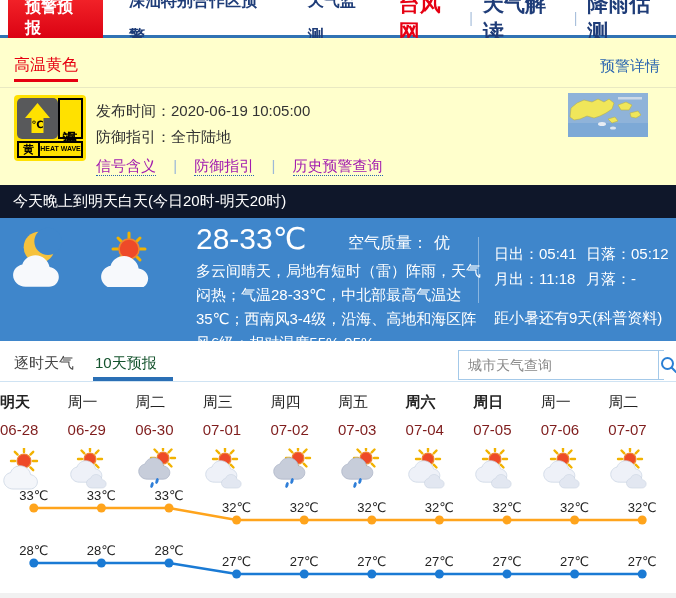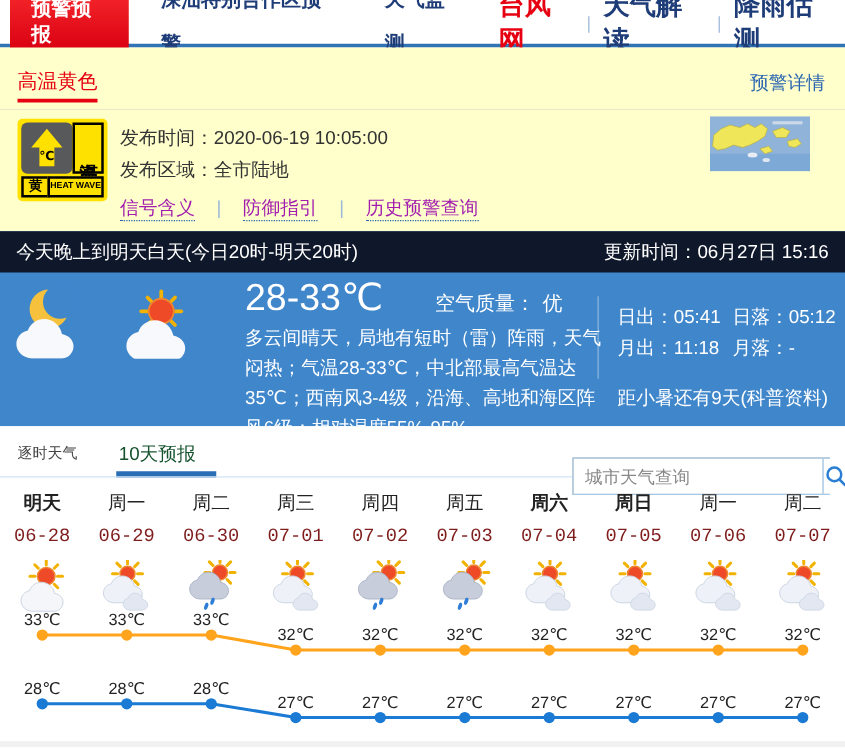--- a/index.html
+++ b/index.html
@@ -55,33 +55,33 @@
   .cur-aqi .v { margin-left:6px; }
   .cur-desc { position:absolute; left:196px; top:74px; width:288px; font-size:15px; line-height:24px; }
   .cur-right { position:absolute; left:494px; top:56px; font-size:15px; }
   .cur-right::before { content:""; position:absolute; left:-16px; top:-4px; width:1px; height:66px; background:rgba(255,255,255,.4); }
   .cur-right .row { line-height:25px; display:flex; }
   .cur-right .pair { min-width:92px; }
   .cur-note { position:absolute; left:494px; top:124px; font-size:15px; }
 
   
   .fc-sec { position:absolute; top:341px; left:0; width:676px; height:257px; background:#fff; }
-  .fc-tab1 { position:absolute; left:14px; top:13px; font-size:12px; color:#444; cursor:pointer; }
+  .fc-tab1 { position:absolute; left:14px; top:13px; font-size:15px; color:#444; cursor:pointer; }
   .fc-tab2 { position:absolute; left:95px; top:13px; font-size:15px; color:#14532d; cursor:pointer; }
   .fc-tab-underline { position:absolute; left:93px; top:36px; width:80px; height:5px; background:#2a6fb5; }
   .fc-divider { position:absolute; left:0; top:40px; width:676px; height:1px; background:#cfe3f3; }
-  .fc-search { position:absolute; right:12px; top:25px; width:206px; height:30px; border:1px solid #a4c9e9; display:flex; background:#a3a3a3; }
+  .fc-search { position:absolute; right:12px; top:9px; width:206px; height:30px; border:1px solid #a4c9e9; display:flex; background:#f97316; }
   .fc-search input { flex:1; border:none; outline:none; padding:0 9px; font-size:14px; color:#555;
                      font-family:"Liberation Sans","DejaVu Sans",sans-serif; }
   .fc-search input::placeholder { color:#888; }
   .fc-search button { width:38px; border:none; border-left:1px solid #a4c9e9; background:#fff; cursor:pointer;
                       display:flex; align-items:center; justify-content:center; }
 
   .fc-cols { position:absolute; left:0; top:46px; width:676px; display:flex; }
-  .fc-col { width:67.6px; text-align:center; cursor:pointer;font-family:Liberation Mono, monospace; }
+  .fc-col { width:67.6px; cursor:pointer; }
   .fc-day { font-size:15px; color:#222; margin-top:6px; }
   .fc-day.bold { font-weight:bold; }
   .fc-date { font-size:15px; color:#7f1d1d; margin-top:9px; }
   .fc-icon { margin-top:10px; height:44px; }
 
   .fc-chart { position:absolute; left:0; top:147px; }
   .fc-footer { position:absolute; left:0; top:252px; width:676px; height:5px; background:#f1f1f1; }
 </style>
 </head>
 <body>
@@ -119,21 +119,21 @@
       <div class="badge-name">高温</div>
       <div class="badge-level">黄</div>
       <div class="badge-en">HEAT WAVE</div>
     </div>
 
     <div class="warn-info">
       <div class="row">
         <span>发布时间：</span><span>2020-06-19 10:05:00</span>
       </div>
       <div class="row">
-        <span>发布区域：</span><span>全市陆地</span>
+        <span>防御指引：</span><span>全市陆地</span>
       </div>
     </div>
 
     <div class="warn-links">
       <a>信号含义</a>
       <span class="lsep">|</span>
       <a>防御指引</a>
       <span class="lsep">|</span>
       <a>历史预警查询</a>
     </div>
@@ -149,23 +149,20 @@
         <ellipse cx="34" cy="31" rx="4" ry="2" fill="#e8edf4"></ellipse>
         <ellipse cx="45" cy="35" rx="3" ry="1.6" fill="#dfe6ef"></ellipse>
         <rect x="50" y="4" width="24" height="2.5" fill="#cdd9e8"></rect>
       </svg>
     </div>
   </section>
 
   <section class="cur-sec">
     <div class="cur-head">
       <span>今天晚上到明天白天(今日20时-明天20时)</span>
-      <span>
-        <span>更新时间：</span><span>06月27日 15:16</span>
-      </span>
     </div>
 
     <div class="cur-icons">
       <svg width="70" height="62" viewBox="0 0 72 62">
         <circle cx="28" cy="22" r="16" fill="#f6c23d"></circle>
         <circle cx="37" cy="16" r="14" fill="#3f86cb"></circle>
         <path transform="translate(0,29) scale(0.56)" fill="#f7f9fc" d="M25,60 C12,60 2,50 2,39 C2,29 9,21 19,19 C22,9 32,2 43,2 C56,2 67,12 69,24 C79,26 86,33 86,42 C86,52 78,60 68,60 Z"></path>
       </svg>
       <svg width="66" height="56" viewBox="0 0 66 56" style="margin-left:10px">
         <g stroke="#f2b200" stroke-width="3" stroke-linecap="round">

